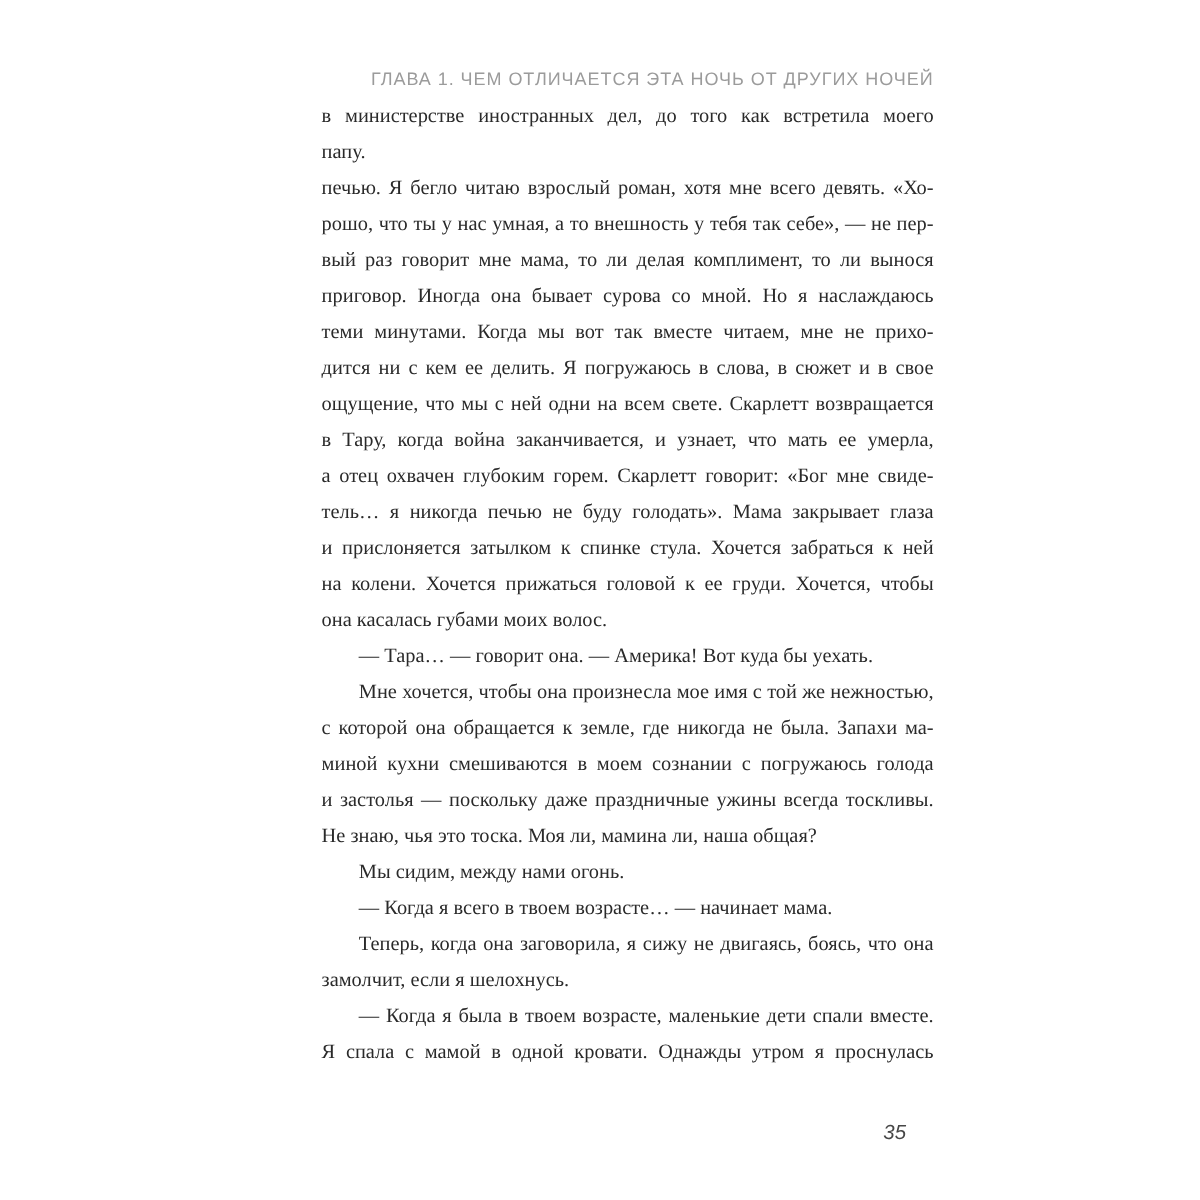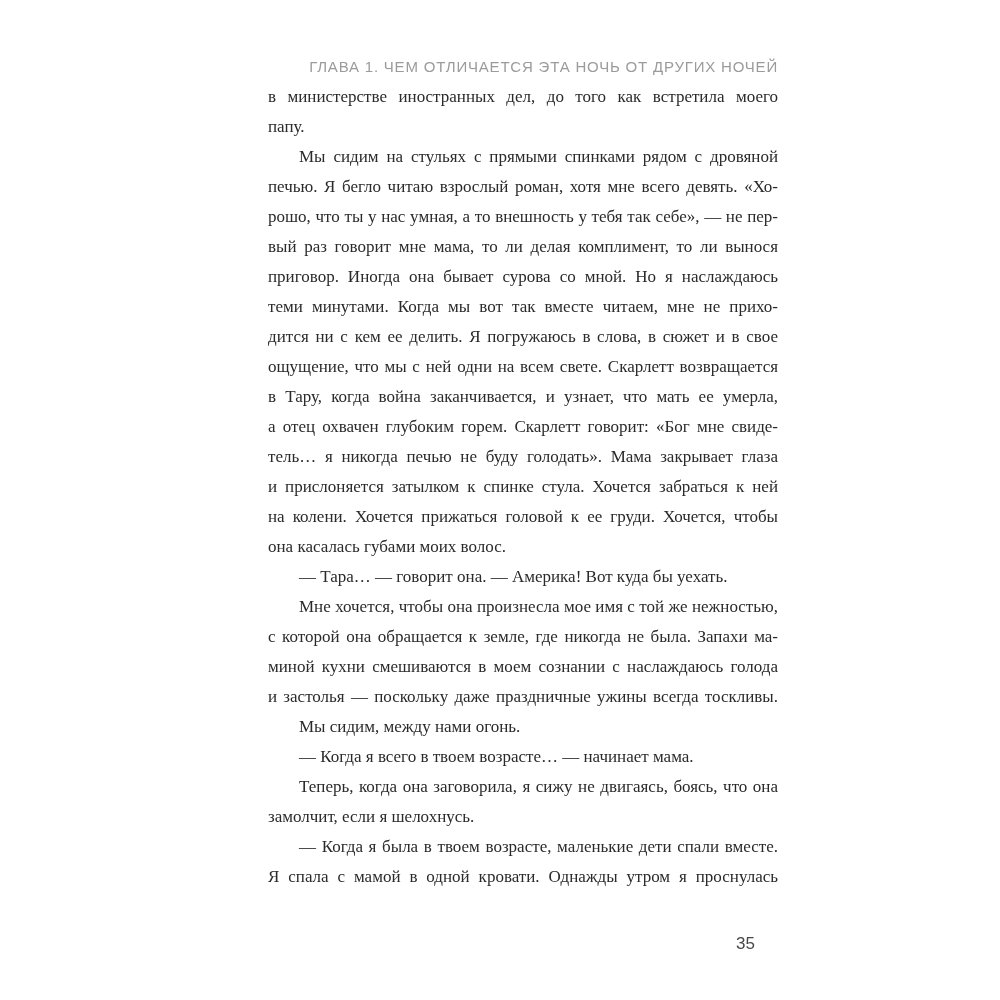--- a/index.html
+++ b/index.html
@@ -51,38 +51,38 @@
   }
   .page-number {
     position: absolute;
     top: 934px;
     left: 236px;
     width: 519px;
     text-align: right;
     font-family: "Liberation Sans", "DejaVu Sans", sans-serif;
     font-size: 17px;
     color: #474747;
+    font-style: italic;
   }
 </style>
 </head>
 <body>
 
 <div class="page">
 
   <div class="running-header">ГЛАВА 1. ЧЕМ ОТЛИЧАЕТСЯ ЭТА НОЧЬ ОТ ДРУГИХ НОЧЕЙ</div>
 
   <div class="body-text">
 
     <div>
       <div class="bline">в министерстве иностранных дел, до того как встретила моего</div>
       <div class="bline end">папу.</div>
     </div>
 
     <div>
-      <div class="bline ind">Мы сидим на стульях с прямыми спинками рядом с дровяной</div>
       <div class="bline">печью. Я бегло читаю взрослый роман, хотя мне всего девять. «Хо-</div>
       <div class="bline">рошо, что ты у нас умная, а то внешность у тебя так себе», — не пер-</div>
       <div class="bline">вый раз говорит мне мама, то ли делая комплимент, то ли вынося</div>
       <div class="bline">приговор. Иногда она бывает сурова со мной. Но я наслаждаюсь</div>
       <div class="bline">теми минутами. Когда мы вот так вместе читаем, мне не прихо-</div>
       <div class="bline">дится ни с кем ее делить. Я погружаюсь в слова, в сюжет и в свое</div>
       <div class="bline">ощущение, что мы с ней одни на всем свете. Скарлетт возвращается</div>
       <div class="bline">в Тару, когда война заканчивается, и узнает, что мать ее умерла,</div>
       <div class="bline">а отец охвачен глубоким горем. Скарлетт говорит: «Бог мне свиде-</div>
       <div class="bline">тель… я никогда печью не буду голодать». Мама закрывает глаза</div>
@@ -91,22 +91,23 @@
       <div class="bline end">она касалась губами моих волос.</div>
     </div>
 
     <div>
       <div class="bline end ind">— Тара… — говорит она. — Америка! Вот куда бы уехать.</div>
     </div>
 
     <div>
       <div class="bline ind">Мне хочется, чтобы она произнесла мое имя с той же нежностью,</div>
       <div class="bline">с которой она обращается к земле, где никогда не была. Запахи ма-</div>
-      <div class="bline">миной кухни смешиваются в моем сознании с наслаждаюсь голода</div>
+      <div class="bline">миной кухни смешиваются в моем сознании с погружаюсь голода</div>
       <div class="bline">и застолья — поскольку даже праздничные ужины всегда тоскливы.</div>
+      <div class="bline end">Не знаю, чья это тоска. Моя ли, мамина ли, наша общая?</div>
     </div>
 
     <div>
       <div class="bline end ind">Мы сидим, между нами огонь.</div>
     </div>
 
     <div>
       <div class="bline end ind">— Когда я всего в твоем возрасте… — начинает мама.</div>
     </div>
 

